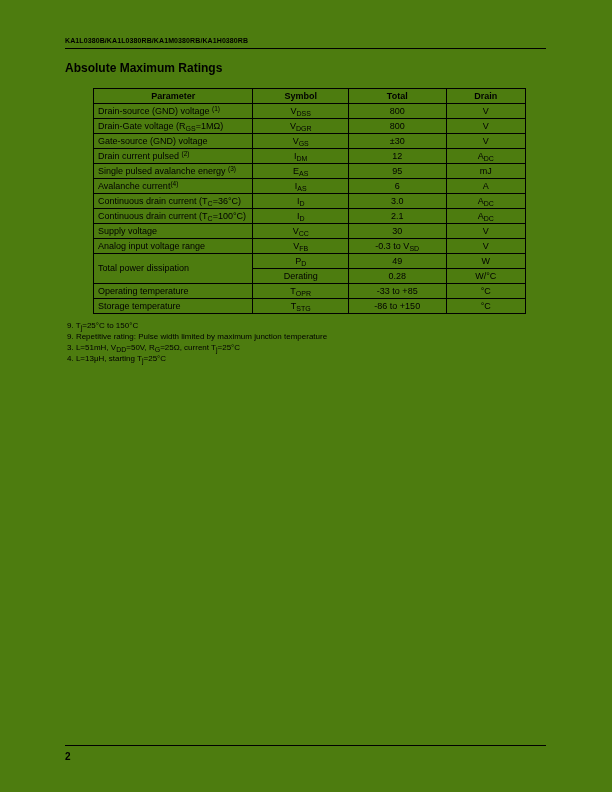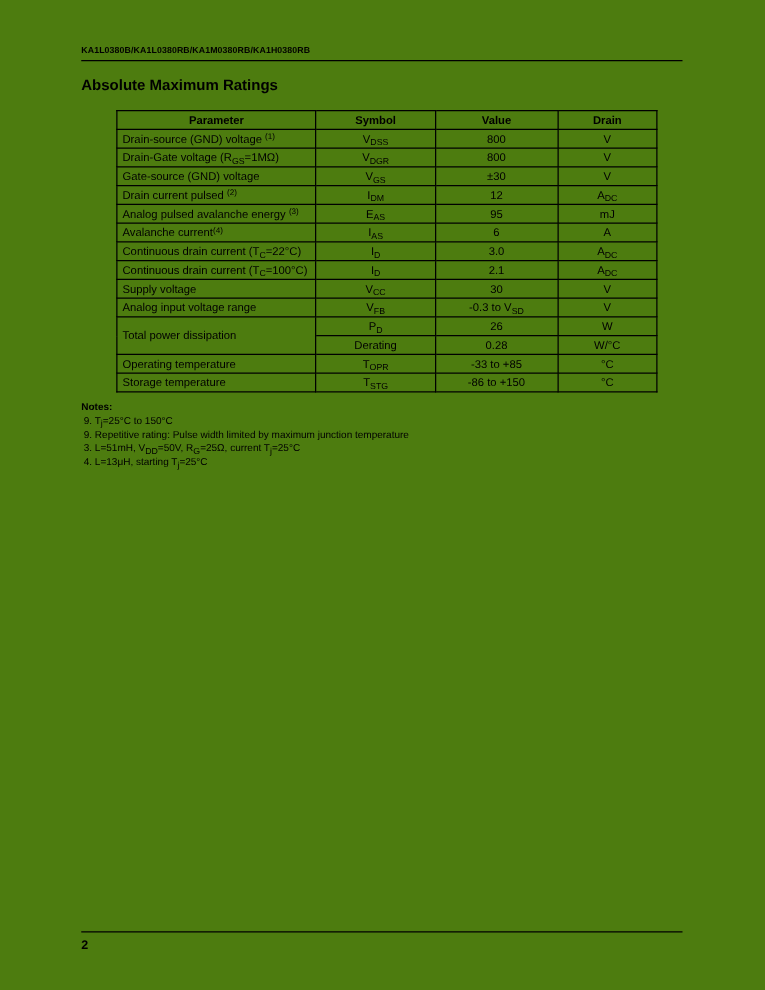--- a/index.html
+++ b/index.html
@@ -75,21 +75,21 @@
     <colgroup>
       <col style="width:178px">
       <col style="width:105px">
       <col style="width:110px">
       <col style="width:88px">
     </colgroup>
     <thead>
       <tr>
         <th>Parameter</th>
         <th>Symbol</th>
-        <th>Value</th>
+        <th>Total</th>
         <th>Drain</th>
       </tr>
     </thead>
     <tbody>
       <tr>
         <td class="param"><span>Drain-source (GND) voltage </span><sup>(1)</sup></td>
         <td><span>V</span><sub>DSS</sub></td>
         <td><span>800</span></td>
         <td><span>V</span></td>
       </tr>
@@ -105,33 +105,33 @@
         <td><span>±30</span></td>
         <td><span>V</span></td>
       </tr>
       <tr>
         <td class="param"><span>Drain current pulsed </span><sup>(2)</sup></td>
         <td><span>I</span><sub>DM</sub></td>
         <td><span>12</span></td>
         <td><span>A</span><sub>DC</sub></td>
       </tr>
       <tr>
-        <td class="param"><span>Analog pulsed avalanche energy </span><sup>(3)</sup></td>
+        <td class="param"><span>Single pulsed avalanche energy </span><sup>(3)</sup></td>
         <td><span>E</span><sub>AS</sub></td>
         <td><span>95</span></td>
         <td><span>mJ</span></td>
       </tr>
       <tr>
         <td class="param"><span>Avalanche current</span><sup>(4)</sup></td>
         <td><span>I</span><sub>AS</sub></td>
         <td><span>6</span></td>
         <td><span>A</span></td>
       </tr>
       <tr>
-        <td class="param"><span>Continuous drain current (T</span><sub>C</sub><span>=22°C)</span></td>
+        <td class="param"><span>Continuous drain current (T</span><sub>C</sub><span>=36°C)</span></td>
         <td><span>I</span><sub>D</sub></td>
         <td><span>3.0</span></td>
         <td><span>A</span><sub>DC</sub></td>
       </tr>
       <tr>
         <td class="param"><span>Continuous drain current (T</span><sub>C</sub><span>=100°C)</span></td>
         <td><span>I</span><sub>D</sub></td>
         <td><span>2.1</span></td>
         <td><span>A</span><sub>DC</sub></td>
       </tr>
@@ -143,21 +143,21 @@
       </tr>
       <tr>
         <td class="param"><span>Analog input voltage range</span></td>
         <td><span>V</span><sub>FB</sub></td>
         <td><span>-0.3 to V</span><sub>SD</sub></td>
         <td><span>V</span></td>
       </tr>
       <tr>
         <td class="param" rowspan="2"><span>Total power dissipation</span></td>
         <td><span>P</span><sub>D</sub></td>
-        <td><span>26</span></td>
+        <td><span>49</span></td>
         <td><span>W</span></td>
       </tr>
       <tr>
         <td><span>Derating</span></td>
         <td><span>0.28</span></td>
         <td><span>W/°C</span></td>
       </tr>
       <tr>
         <td class="param"><span>Operating temperature</span></td>
         <td><span>T</span><sub>OPR</sub></td>
@@ -167,21 +167,20 @@
       <tr>
         <td class="param"><span>Storage temperature</span></td>
         <td><span>T</span><sub>STG</sub></td>
         <td><span>-86 to +150</span></td>
         <td><span>°C</span></td>
       </tr>
     </tbody>
   </table>
 
   <div class="notes">
-    <div class="notes-title">Notes:</div>
     <div class="note-item"><span>9.  T</span><sub>j</sub><span>=25°C to 150°C</span></div>
     <div class="note-item"><span>9.  Repetitive rating: Pulse width limited by maximum junction temperature</span></div>
     <div class="note-item"><span>3.  L=51mH, V</span><sub>DD</sub><span>=50V, R</span><sub>G</sub><span>=25Ω, current T</span><sub>j</sub><span>=25°C</span></div>
     <div class="note-item"><span>4.  L=13μH, starting T</span><sub>j</sub><span>=25°C</span></div>
   </div>
 
   <hr class="footer-rule">
   <div class="page-number">2</div>
 
 </div>

